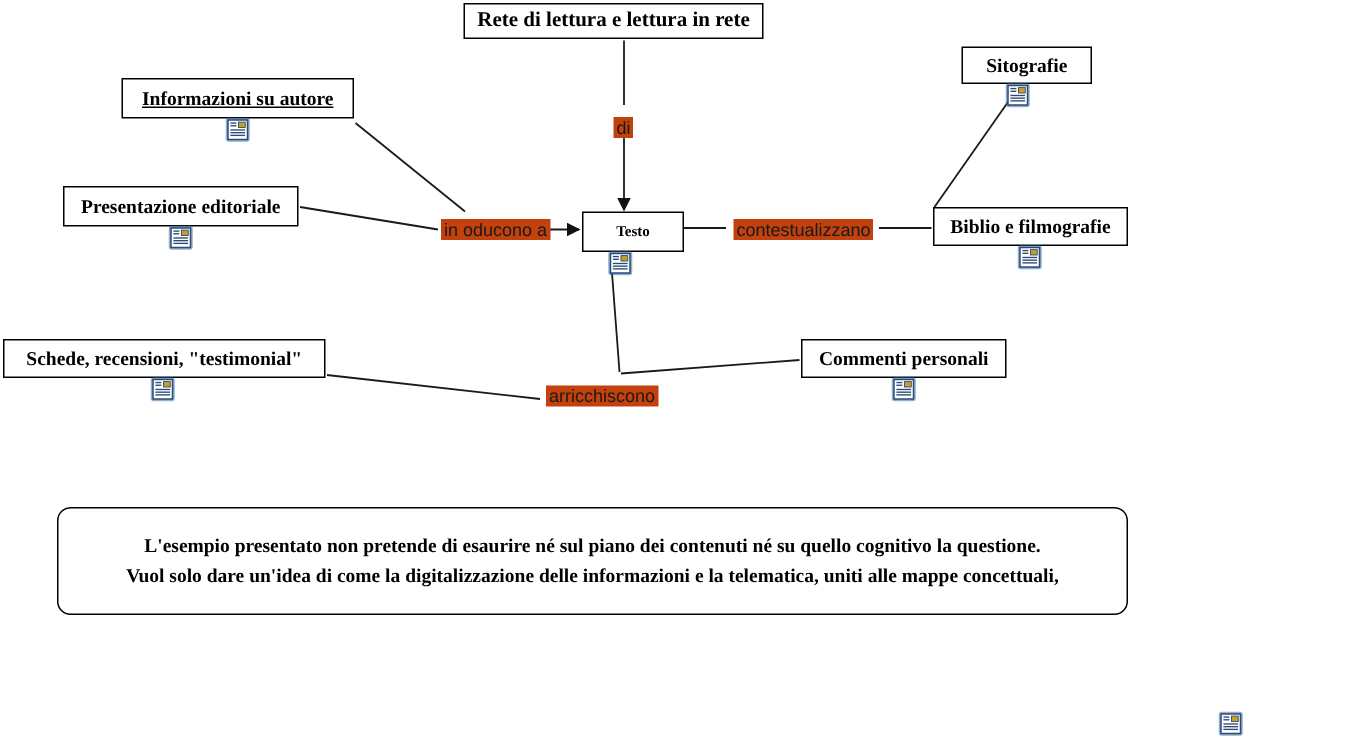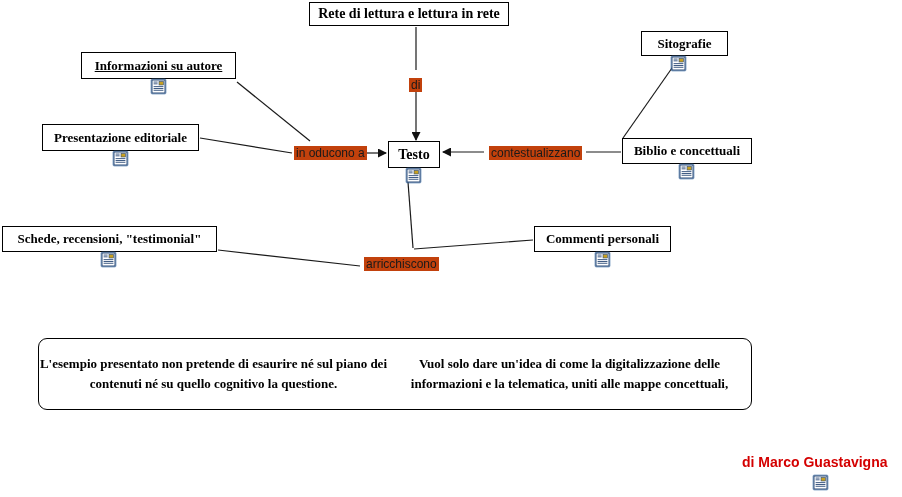--- a/index.html
+++ b/index.html
@@ -60,21 +60,21 @@
     box-sizing: border-box;
     border: 1px solid #000000;
     border-radius: 9px;
     background: #ffffff;
     font-family: "Liberation Serif", serif;
     font-weight: bold;
     font-size: 13px;
     color: #000000;
     text-align: center;
     display: flex;
-    flex-direction: row;
+    flex-direction: column;
     align-items: center;
     justify-content: center;
     line-height: 1.55;
     z-index: 3;
   }
   .note-line { display: block; }
   .signature {
     position: absolute;
     font-family: "Liberation Sans", sans-serif;
     font-weight: bold;
@@ -113,28 +113,28 @@
   <div id="nodes-layer">
       <div class="node" style="left: 309px; top: 2px; width: 200px; height: 24px; font-size: 14px;">
         <span>Rete di lettura e lettura in rete</span>
       </div>
       <div class="node" style="left: 81px; top: 52px; width: 155px; height: 27px; font-size: 13px; text-decoration: underline;">
         <span>Informazioni su autore</span>
       </div>
       <div class="node" style="left: 42px; top: 124px; width: 157px; height: 27px; font-size: 13px;">
         <span>Presentazione editoriale</span>
       </div>
-      <div class="node" style="left: 388px; top: 141px; width: 52px; height: 27px; font-size: 14px;">
+      <div class="node" style="left: 388px; top: 141px; width: 68px; height: 27px; font-size: 10px;">
         <span>Testo</span>
       </div>
       <div class="node" style="left: 641px; top: 31px; width: 87px; height: 25px; font-size: 13px;">
         <span>Sitografie</span>
       </div>
       <div class="node" style="left: 622px; top: 138px; width: 130px; height: 26px; font-size: 13px;">
-        <span>Biblio e concettuali</span>
+        <span>Biblio e filmografie</span>
       </div>
       <div class="node" style="left: 2px; top: 226px; width: 215px; height: 26px; font-size: 13px;">
         <span>Schede, recensioni, "testimonial"</span>
       </div>
       <div class="node" style="left: 534px; top: 226px; width: 137px; height: 26px; font-size: 13px; align-items: center;">
         <span>Commenti personali</span>
       </div>
     </div>
   <div id="labels-layer">
       <div class="edge-label" style="left: 409px; top: 78px;">di</div>
@@ -223,15 +223,14 @@
           <rect x="3.6" y="10.0" width="9.8" height="0.9" fill="#2b4a77"></rect>
           <rect x="3.6" y="11.8" width="9.8" height="0.9" fill="#2b4a77"></rect>
         </svg></div>
     </div>
 
   <div class="note-box" id="note-box" style="left: 38px; top: 338px; width: 714px; height: 72px;">
       <span class="note-line">L'esempio presentato non pretende di esaurire né sul piano dei contenuti né su quello cognitivo la questione.</span>
       <span class="note-line">Vuol solo dare un'idea di come la digitalizzazione delle informazioni e la telematica, uniti alle mappe concettuali,</span>
     </div>
 
-  <div class="signature" id="signature" style="left: 742px; top: 454px; color: rgb(212, 0, 0);">di Marco Guastavigna</div>
 
 </div>
 
 </body></html>

